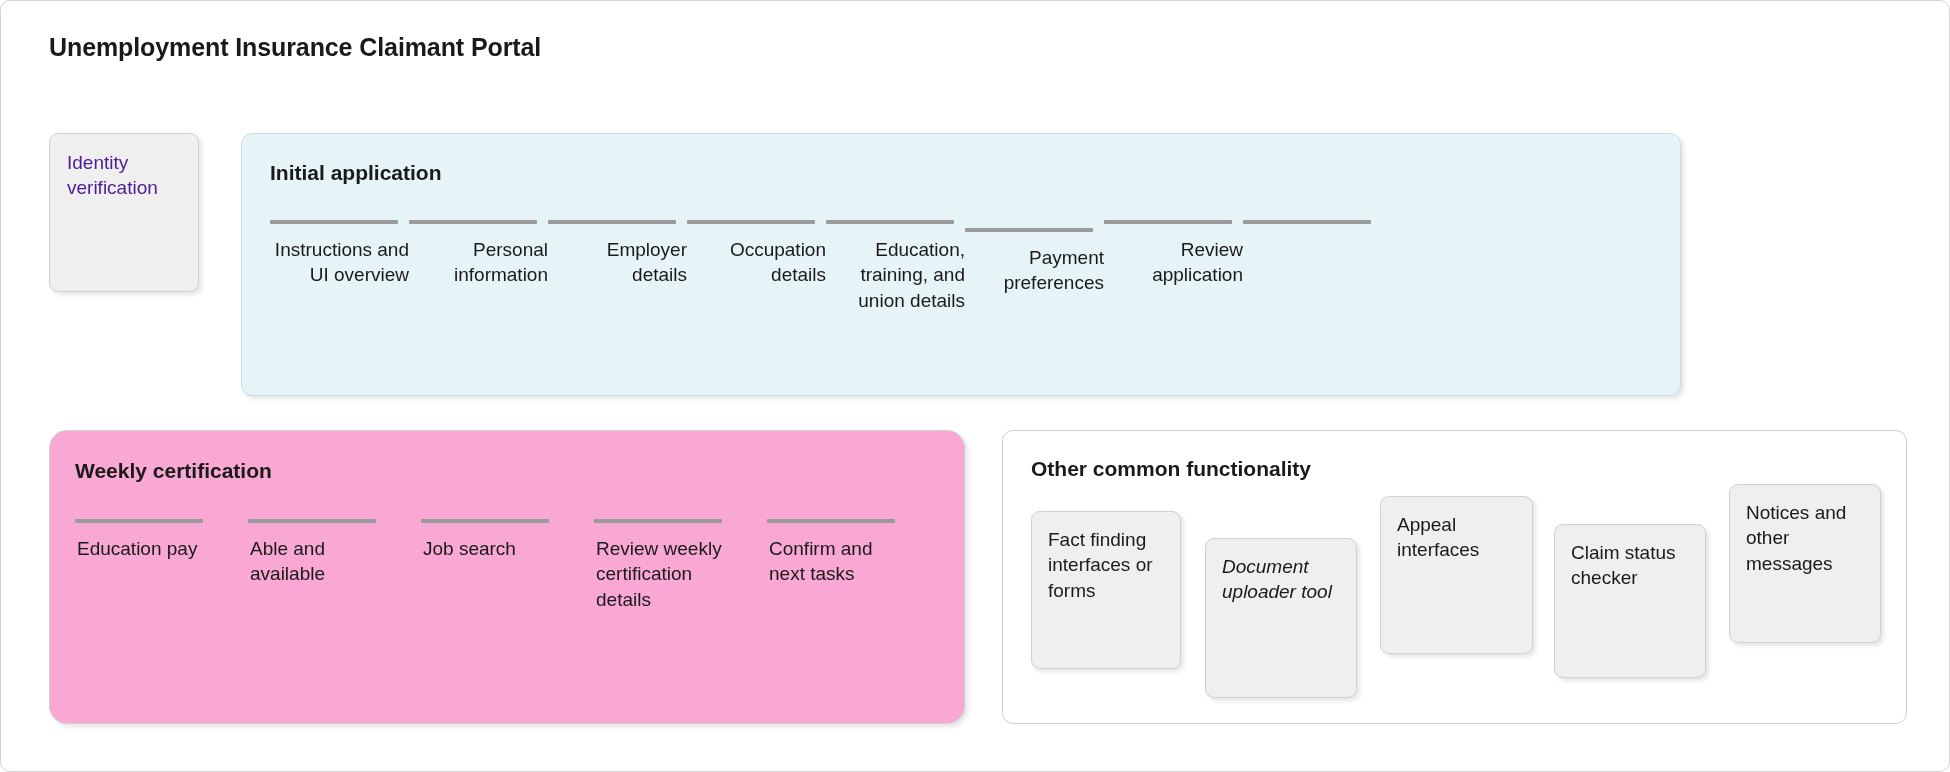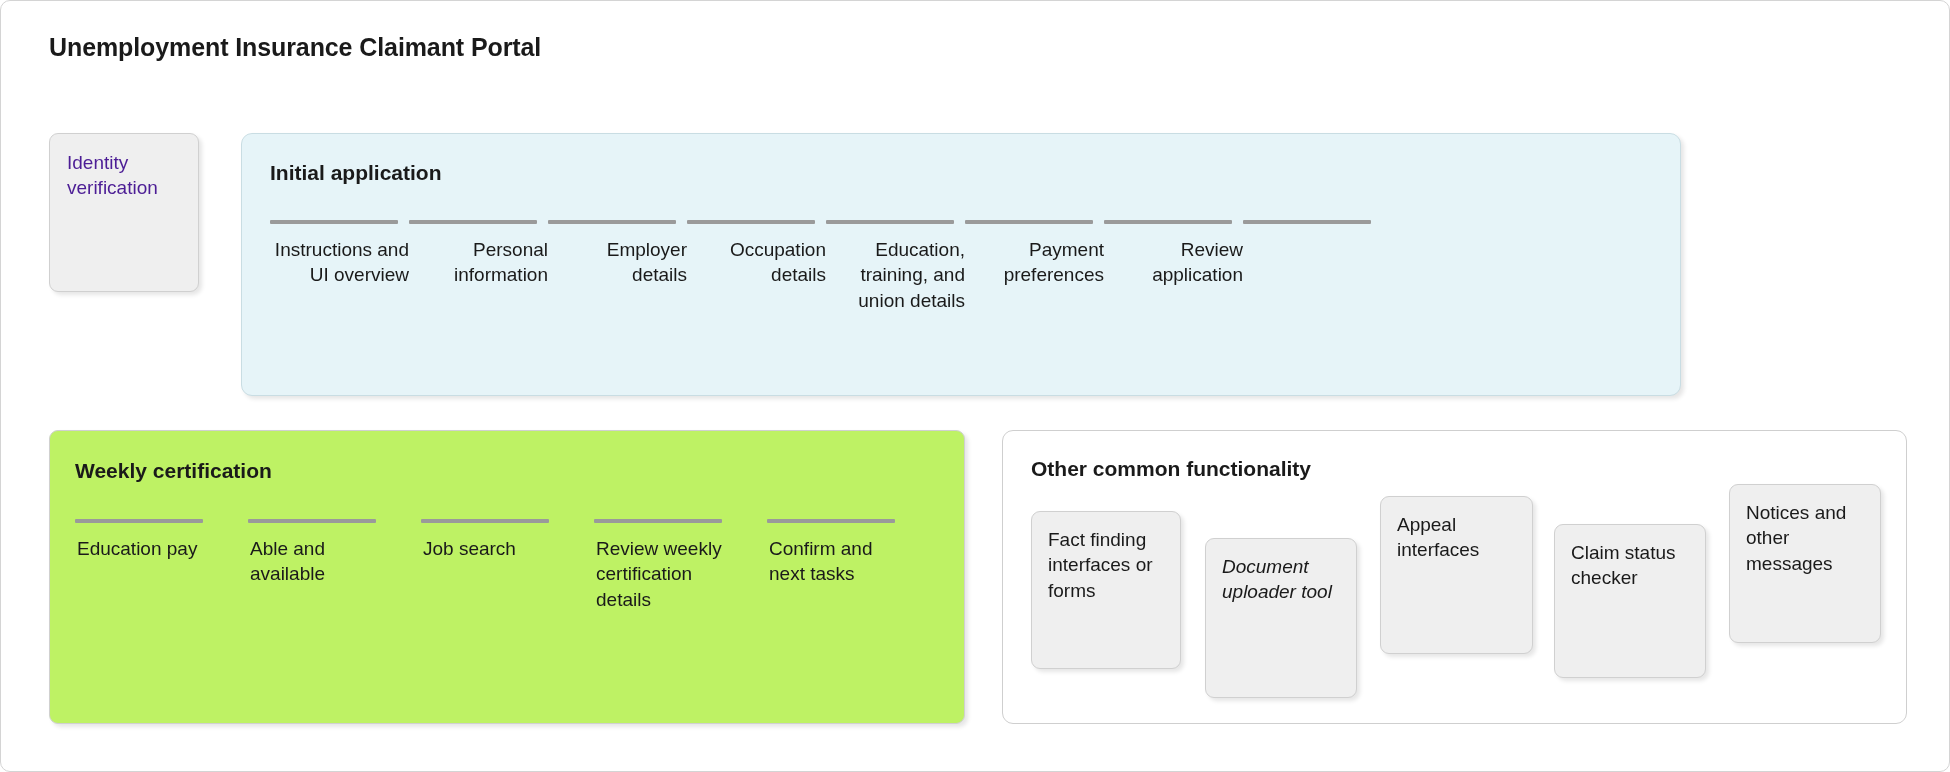--- a/index.html
+++ b/index.html
@@ -67,23 +67,23 @@
     box-shadow: 3px 3px 4px rgba(0,0,0,0.10);
   }
 
   
   #weekly-panel {
     position: absolute;
     left: 48px;
     top: 429px;
     width: 916px;
     height: 294px;
-    background: #bef264;
+    background: #f9a8d4;
     border: 1px solid #d0d0d0;
-    border-radius: 9px;
+    border-radius: 18px;
     box-shadow: 3px 3px 4px rgba(0,0,0,0.10);
   }
 
   
   #other-panel {
     position: absolute;
     left: 1001px;
     top: 429px;
     width: 905px;
     height: 294px;
@@ -129,21 +129,21 @@
     color: #1a1a1a;
     padding-left: 2px;
   }
 
   
   #initial-steps .step:nth-child(1) { width: 139px; margin-right: 0px; }
   #initial-steps .step:nth-child(2) { width: 139px; margin-right: 0px; }
   #initial-steps .step:nth-child(3) { width: 139px; margin-right: 0px; }
   #initial-steps .step:nth-child(4) { width: 139px; margin-right: 0px; }
   #initial-steps .step:nth-child(5) { width: 139px; margin-right: 0px; }
-  #initial-steps .step:nth-child(6) { width: 139px; margin-right: 0px; }
+  #initial-steps .step:nth-child(6) { width: 139px; margin-right: 0px; margin-top: 8px; }
   #initial-steps .step:nth-child(7) { width: 139px; margin-right: 0px; }
   #initial-steps .step:nth-child(8) { width: 139px; margin-right: 0px; }
   #initial-steps .step { margin-right: 33px; }
   #initial-steps .step:last-child { margin-right: 0; }
   #initial-steps .step-rule { width: 128px; }
 
   
   #weekly-steps .step { width: 138px; margin-right: 35px; }
   #weekly-steps .step:last-child { margin-right: 0; }
   #weekly-steps .step-rule { width: 128px; }

